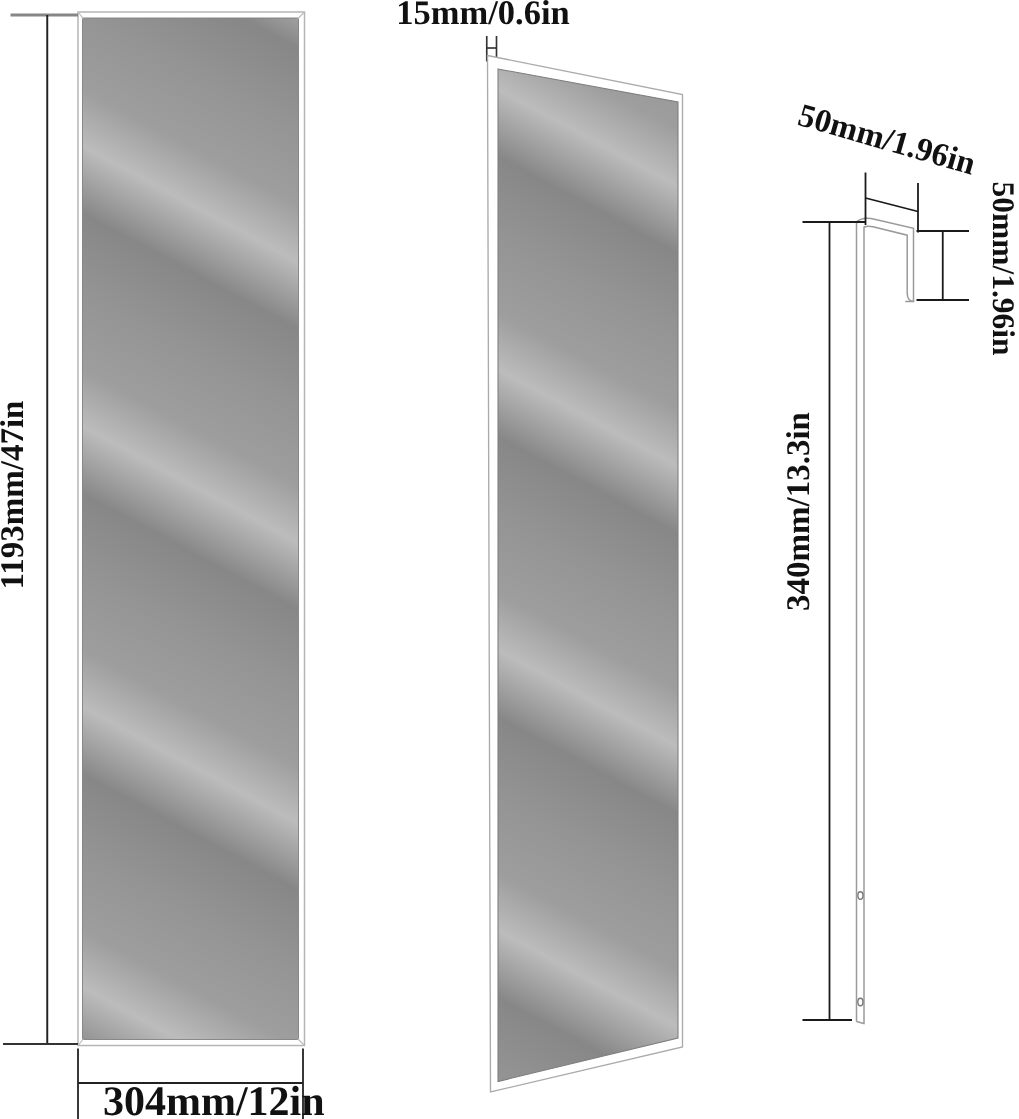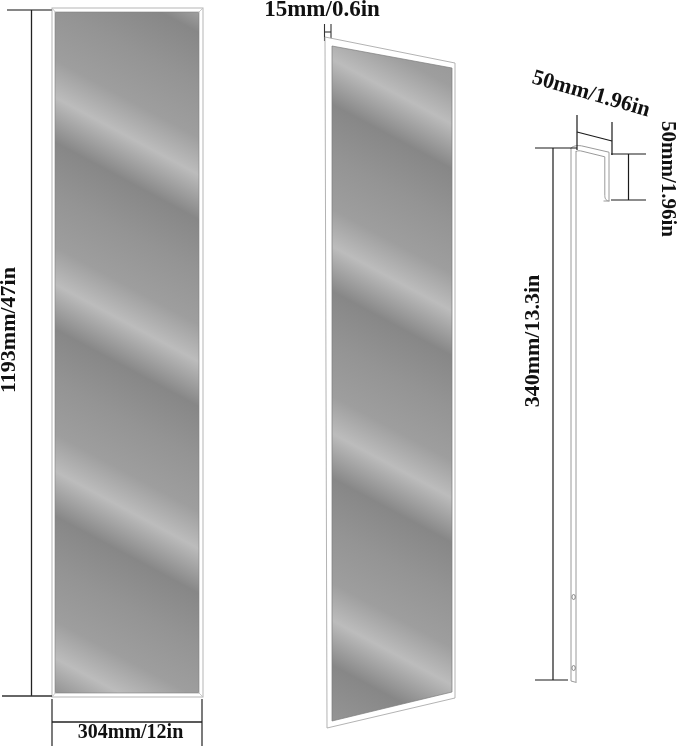--- a/index.html
+++ b/index.html
@@ -12,21 +12,21 @@
   .dim-label{
     position:absolute;
     font-weight:700;
     color:#111;
     text-align:center;
     white-space:nowrap;
     transform-origin:center center;
     line-height:1;
   }
   .lbl-front-height{left:-71px;top:318px;width:160px;height:24px;font-size:22px;transform:rotate(-90deg);}
-  .lbl-front-width{left:48px;top:721px;width:165px;height:26px;font-size:20px;}
+  .lbl-front-width{left:60px;top:721px;width:165px;height:26px;font-size:28px;}
   .lbl-thickness{left:262px;top:-3px;width:120px;height:24px;font-size:23px;}
   .lbl-hook-width{left:521px;top:82px;width:140px;height:24px;font-size:22px;transform:rotate(16deg);}
   .lbl-hook-drop{left:603px;top:168px;width:130px;height:22px;font-size:21px;transform:rotate(90deg);}
   .lbl-bracket-length{left:453px;top:329px;width:160px;height:24px;font-size:22px;transform:rotate(-90deg);}
 </style>
 </head>
 <body>
 
 <div class="canvas">
 

